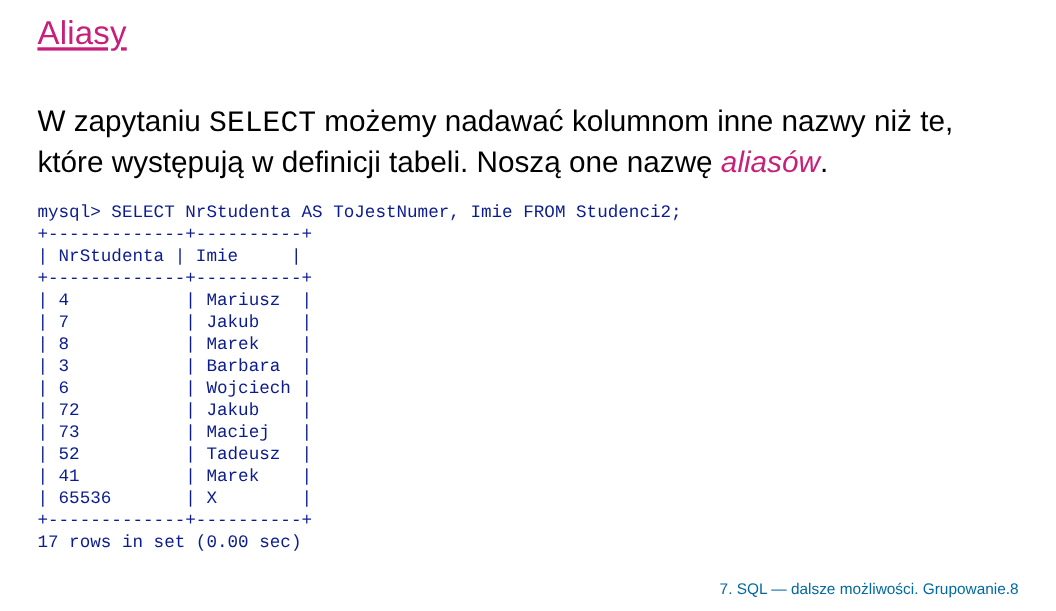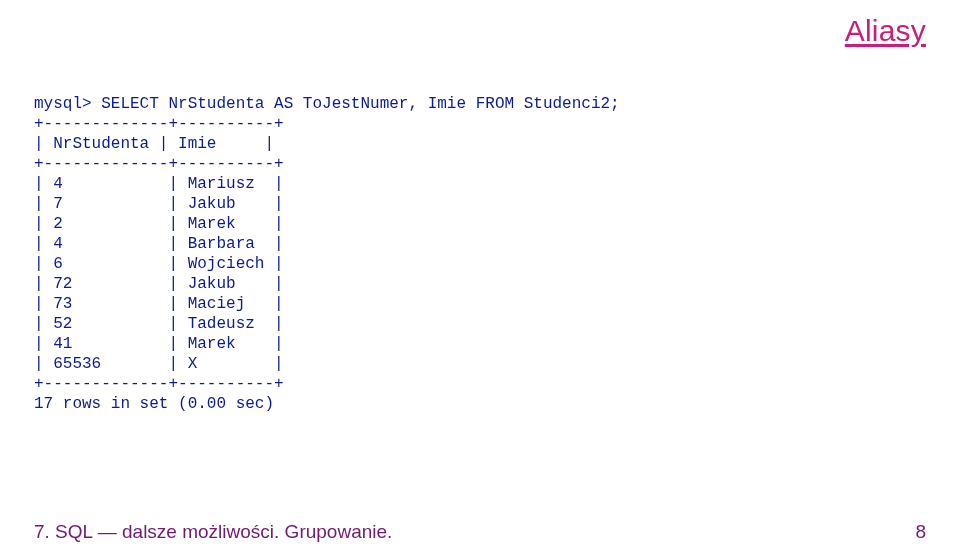--- a/index.html
+++ b/index.html
@@ -19,21 +19,20 @@
     height: 100%;
   }
   .title {
     color: #C8207A;
     font-size: 30px;
     font-weight: 400;
     text-decoration: underline;
     text-underline-offset: 3px;
     margin-bottom: 46px;
     letter-spacing: 0.2px;
-    text-align: right;
   }
   .para {
     font-size: 27px;
     line-height: 1.25;
     color: #000;
     margin-bottom: 18px;
   }
   .para .tt {
     font-family: "Courier New", Courier, monospace;
     font-size: 27px;
@@ -48,42 +47,45 @@
     line-height: 1.25;
     color: #0A1C90;
     white-space: pre;
   }
   .footer {
     position: absolute;
     left: 34px;
     right: 34px;
     bottom: 12px;
     display: flex;
-    justify-content: space-between;
+    justify-content: flex-end;
     align-items: baseline;
-    color: #701a75;
-    font-size: 19px;
+    color: #0369a1;
+    font-size: 14px;
   }
 </style>
 </head>
 <body>
 
 <div class="page">
 
   <div class="title">Aliasy</div>
 
+  <div class="para">
+    <span>W zapytaniu </span><span class="tt">SELECT</span><span> możemy nadawać kolumnom inne nazwy niż te, które występują w definicji tabeli. Noszą one nazwę </span><span class="emph">aliasów</span><span>.</span>
+  </div>
 
   <div class="code"><span>mysql&gt; SELECT NrStudenta AS ToJestNumer, Imie FROM Studenci2;</span>
 <span>+-------------+----------+</span>
 <span>| NrStudenta | Imie     |</span>
 <span>+-------------+----------+</span>
 <span>| 4           | Mariusz  |</span>
 <span>| 7           | Jakub    |</span>
-<span>| 2           | Marek    |</span>
-<span>| 4           | Barbara  |</span>
+<span>| 8           | Marek    |</span>
+<span>| 3           | Barbara  |</span>
 <span>| 6           | Wojciech |</span>
 <span>| 72          | Jakub    |</span>
 <span>| 73          | Maciej   |</span>
 <span>| 52          | Tadeusz  |</span>
 <span>| 41          | Marek    |</span>
 <span>| 65536       | X        |</span>
 <span>+-------------+----------+</span>
 <span>17 rows in set (0.00 sec)</span></div>
 
   <div class="footer">

